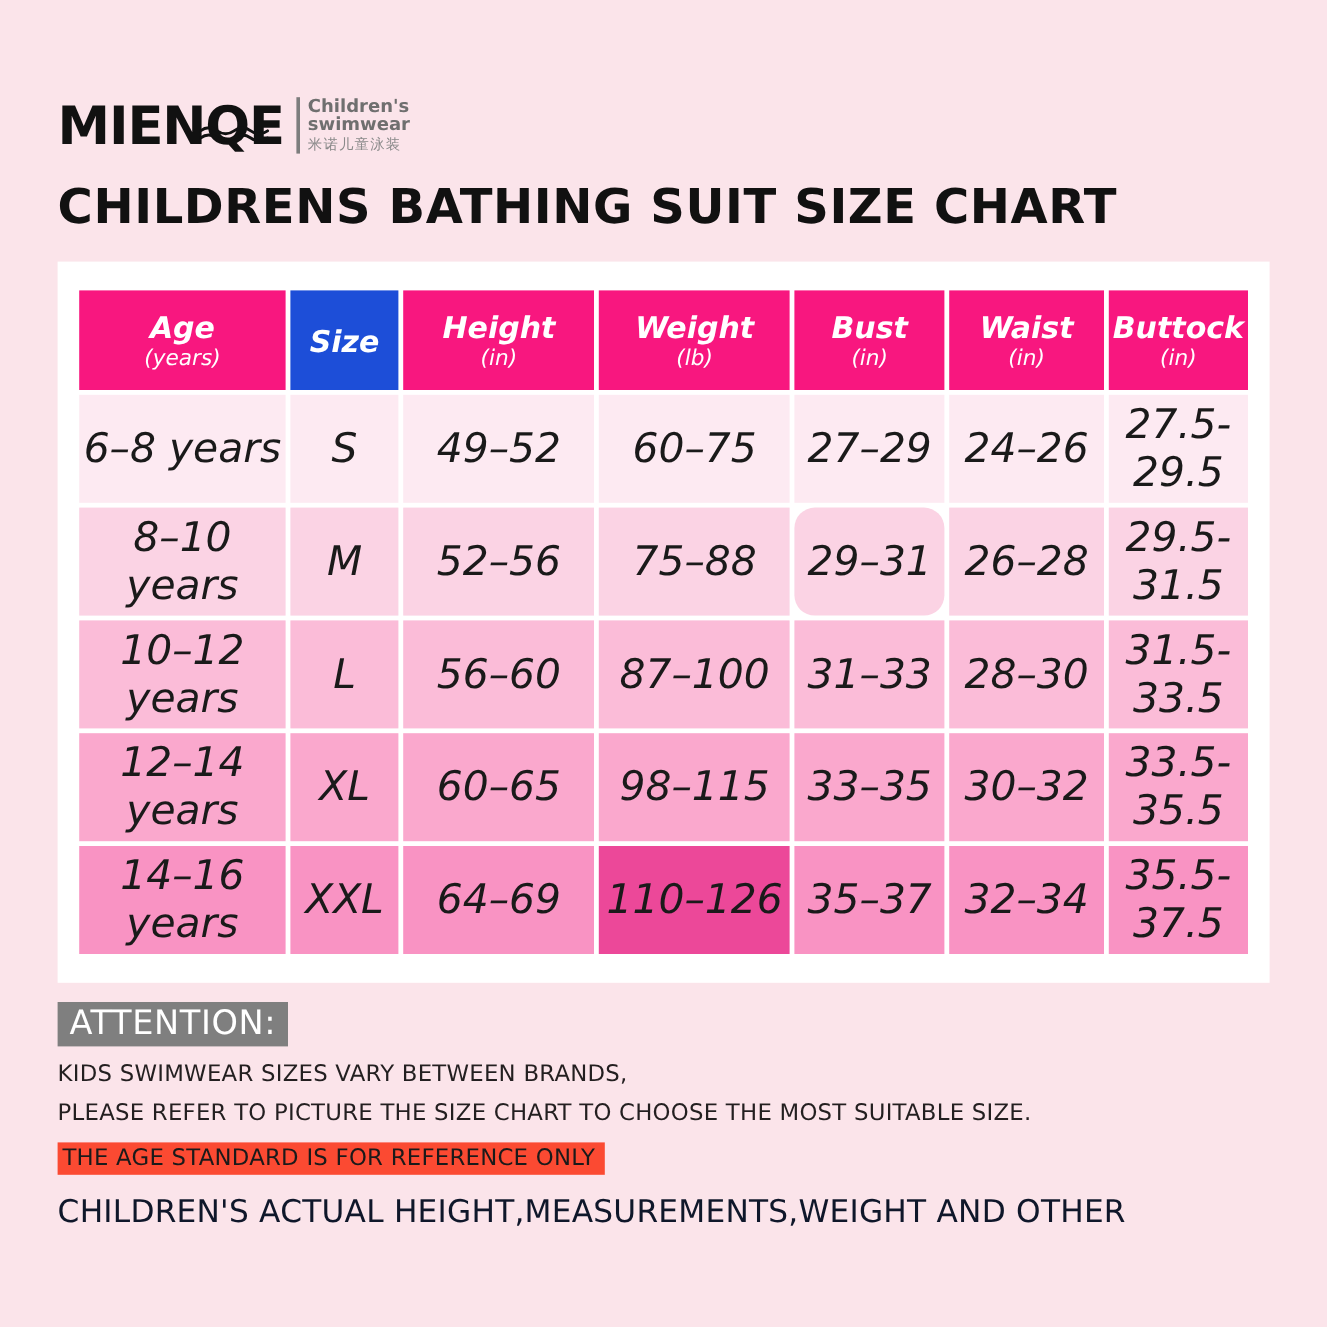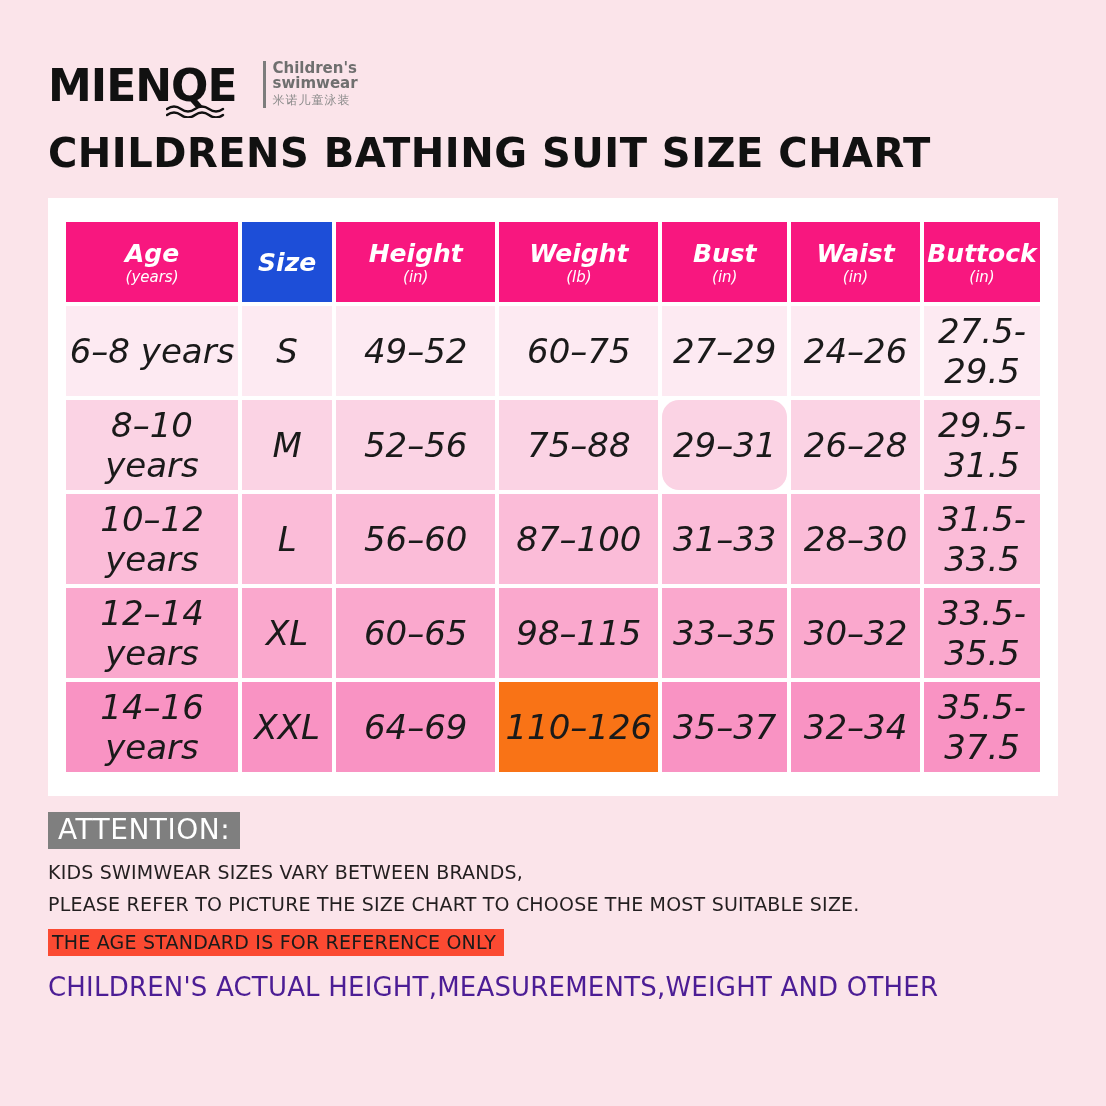--- a/index.html
+++ b/index.html
@@ -18,22 +18,22 @@
     width: 1106px;
     height: 1106px;
     box-sizing: border-box;
     padding: 0 48px;
   }
 
   
   .brand {
     display: flex;
     align-items: flex-end;
-    gap: 26px;
-    padding-top: 50px;
+    gap: 10px;
+    padding-top: 70px;
     height: 58px;
   }
   .brand-word {
     font-family: "DejaVu Sans", sans-serif;
     font-weight: bold;
     font-size: 44px;
     letter-spacing: -1px;
     color: #111111;
     line-height: 1;
     position: relative;
@@ -95,21 +95,21 @@
     color: #ffffff;
     font-family: "DejaVu Sans", sans-serif;
     font-weight: bold;
     font-size: 25px;
     padding: 18px 2px 16px;
     line-height: 1.12;
     vertical-align: middle;
   }
   table.size-chart th .unit {
     display: block;
-    font-size: 15px;
+    font-size: 18px;
     font-weight: normal;
     margin-top: 1px;
   }
   table.size-chart td {
     text-align: center;
     font-family: "DejaVu Sans", sans-serif;
     font-size: 34px;
     color: #1a1a1a;
     height: 88px;
     vertical-align: middle;
@@ -254,30 +254,30 @@
           <td style="background: rgb(250, 168, 205);">60–65</td>
           <td style="background: rgb(250, 168, 205);">98–115</td>
           <td style="background: rgb(250, 168, 205);">33–35</td>
           <td style="background: rgb(250, 168, 205);">30–32</td>
           <td class="small" style="background: rgb(250, 168, 205);">33.5-35.5</td>
         </tr>
         <tr>
           <td style="background: rgb(249, 147, 195);">14–16 years</td>
           <td style="background: rgb(249, 147, 195);">XXL</td>
           <td style="background: rgb(249, 147, 195);">64–69</td>
-          <td style="background: #f97316;">110–126</td>
+          <td style="background: #ec4899;">110–126</td>
           <td style="background: rgb(249, 147, 195);">35–37</td>
           <td style="background: rgb(249, 147, 195);">32–34</td>
           <td class="small" style="background: rgb(249, 147, 195);">35.5-37.5</td>
         </tr>
       </tbody>
     </table>
   </div>
 
   <div class="attention-wrap">
     <div class="attention-label" style="background: rgb(127, 127, 127);">ATTENTION:</div>
     <div class="note">KIDS SWIMWEAR SIZES VARY BETWEEN BRANDS,</div>
     <div class="note second">PLEASE REFER TO PICTURE THE SIZE CHART TO CHOOSE THE MOST SUITABLE SIZE.</div>
     <div class="highlight" style="background: rgb(251, 74, 50);">THE AGE STANDARD IS FOR REFERENCE ONLY</div>
-    <div class="redline second" style="color: #4c1d95;">CHILDREN'S ACTUAL HEIGHT,MEASUREMENTS,WEIGHT AND OTHER</div>
+    <div class="redline second" style="color: #0f172a;">CHILDREN'S ACTUAL HEIGHT,MEASUREMENTS,WEIGHT AND OTHER</div>
   </div>
 
 </div>
 
 </body></html>

